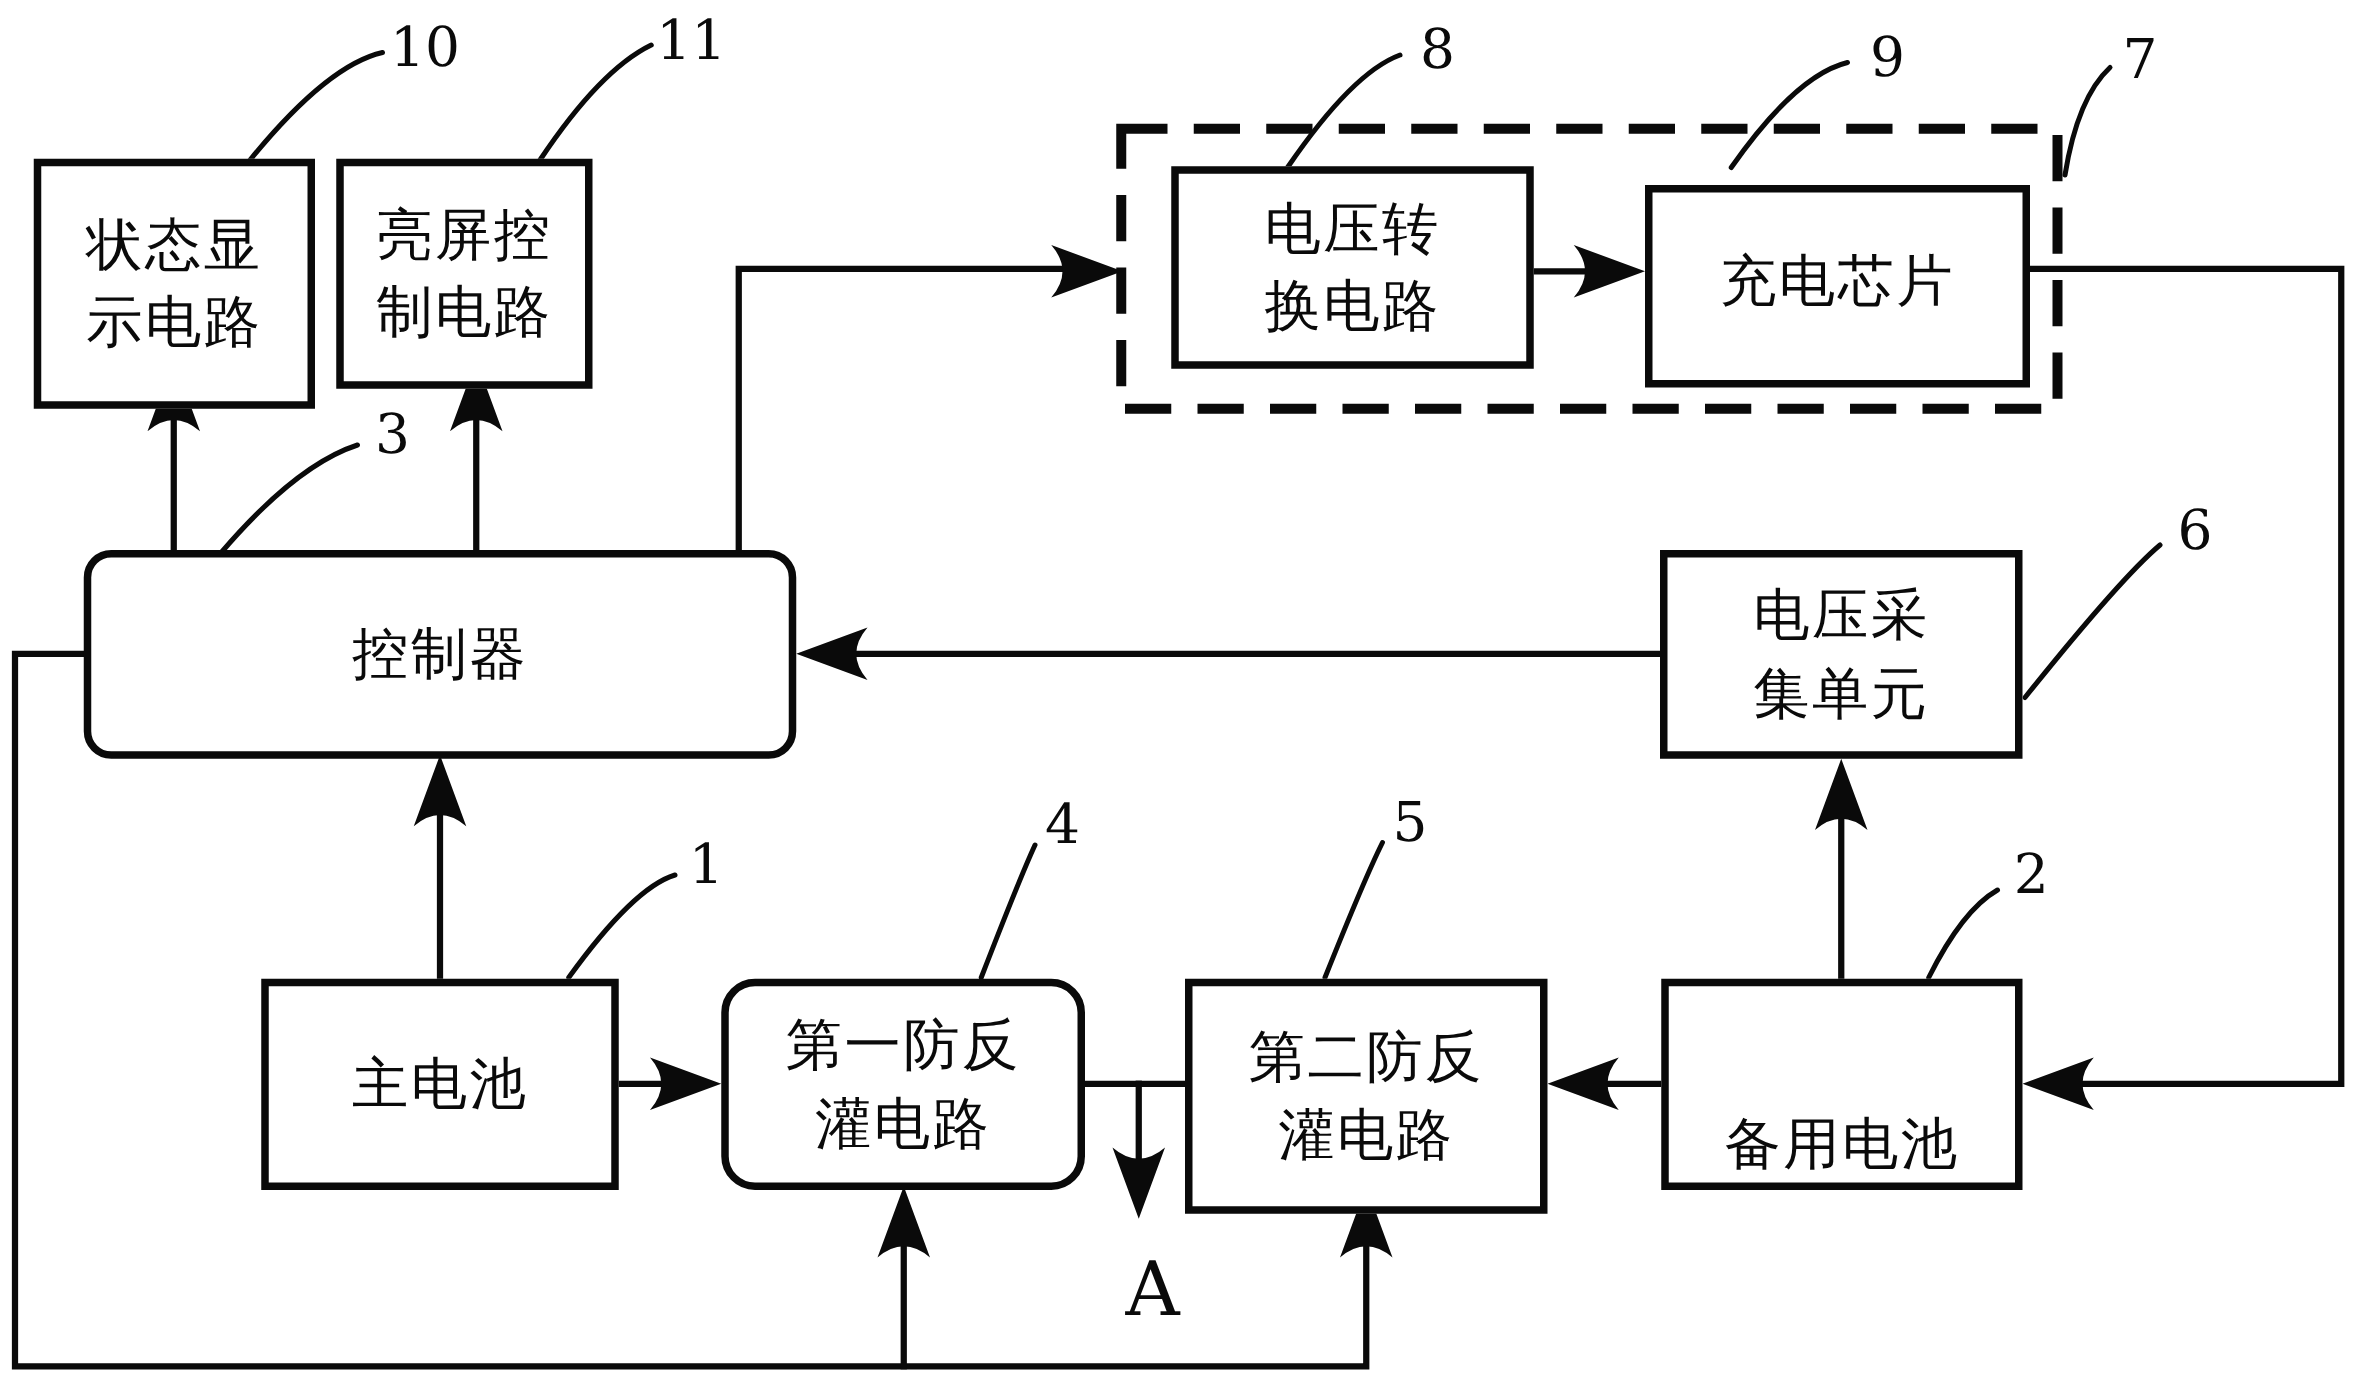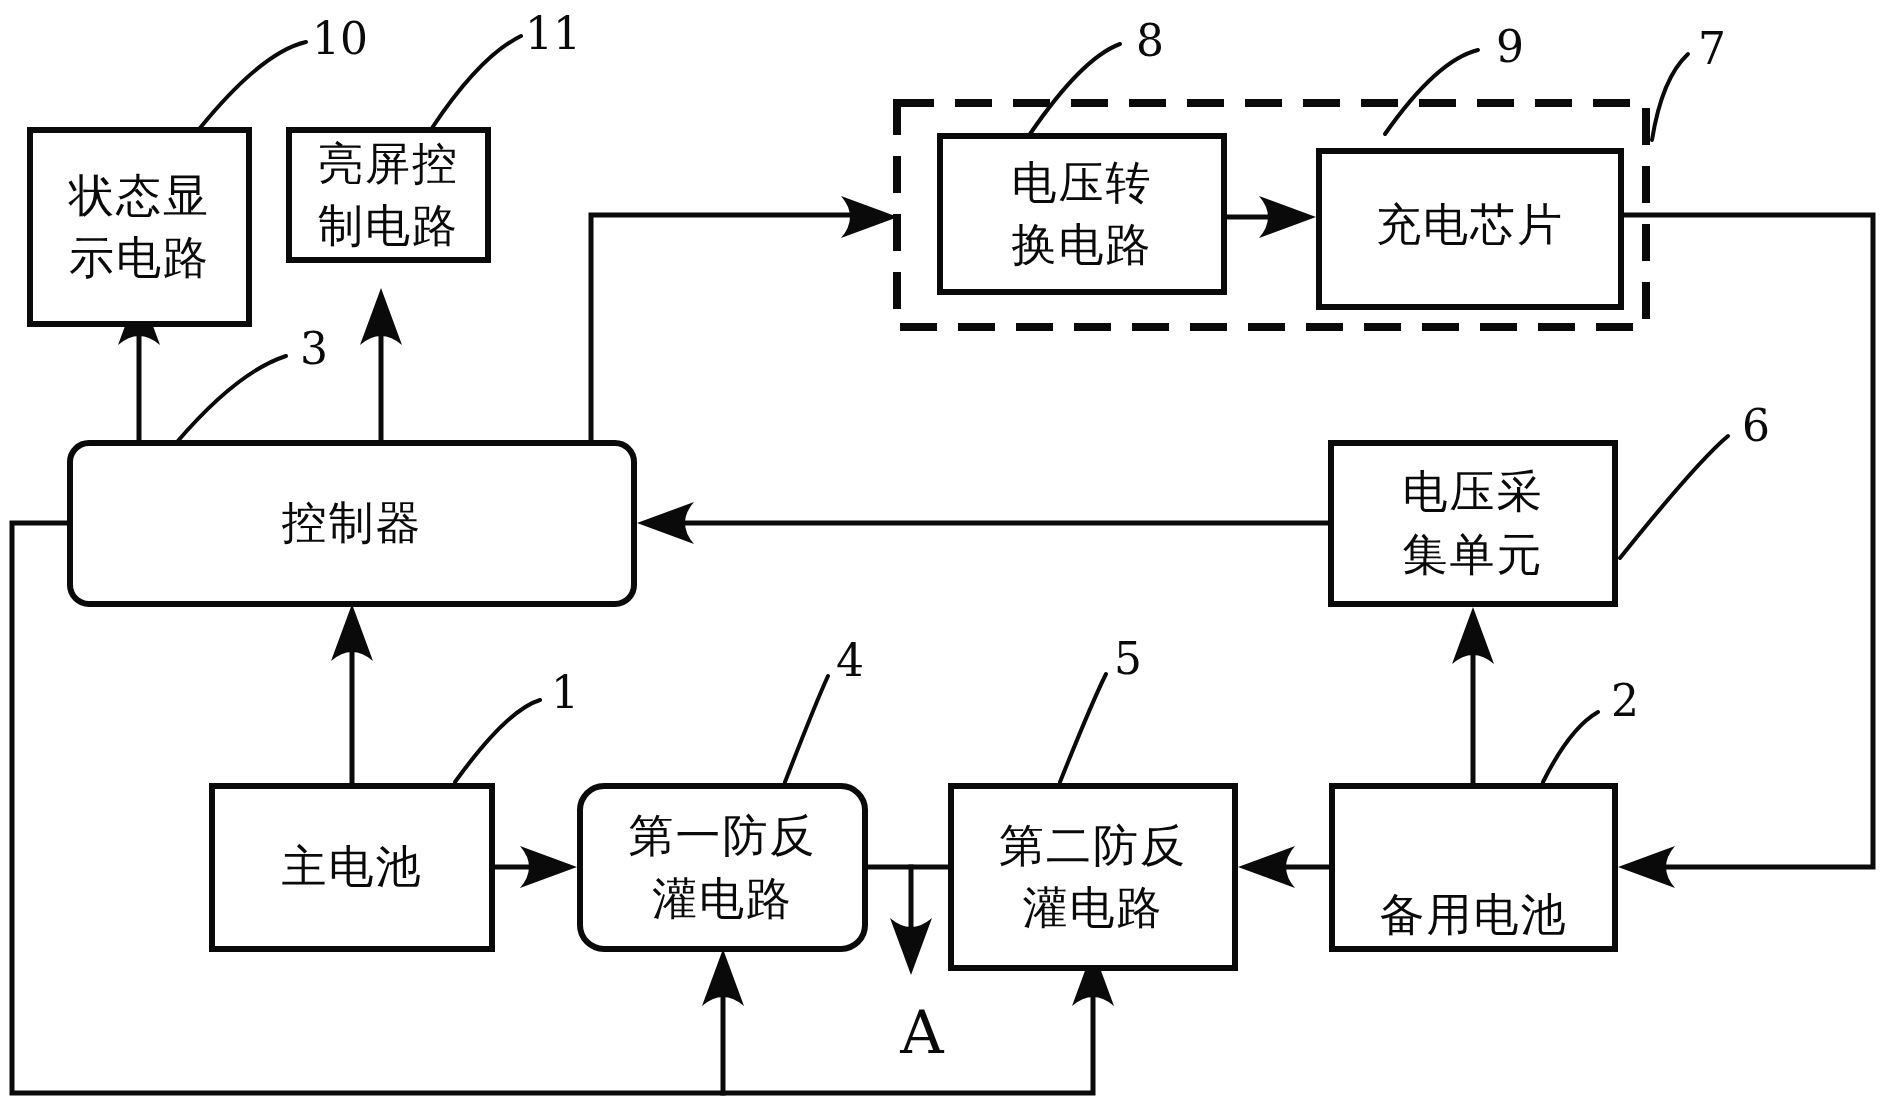--- a/index.html
+++ b/index.html
@@ -112,21 +112,21 @@
       <path d="M1060,782 Q1092,702 1106,674"></path>
       <path d="M1543,782 Q1570,728 1598,712"></path>
     </g>
   </svg>
 
   <div class="box" style="left:27px;top:127px;width:225px;height:200px;text-align:right;">
     <span>状态显</span>
     <span>示电路</span>
   </div>
 
-  <div class="box" style="left:286px;top:127px;width:205px;height:136px;">
+  <div class="box" style="left:269px;top:127px;width:205px;height:184px;">
     <span>亮屏控</span>
     <span>制电路</span>
   </div>
 
   <div class="box" style="left:937px;top:133px;width:290px;height:162px;">
     <span>电压转</span>
     <span>换电路</span>
   </div>
 
   <div class="box" style="left:1316px;top:148px;width:308px;height:162px;font-family:Liberation Mono, monospace;">

